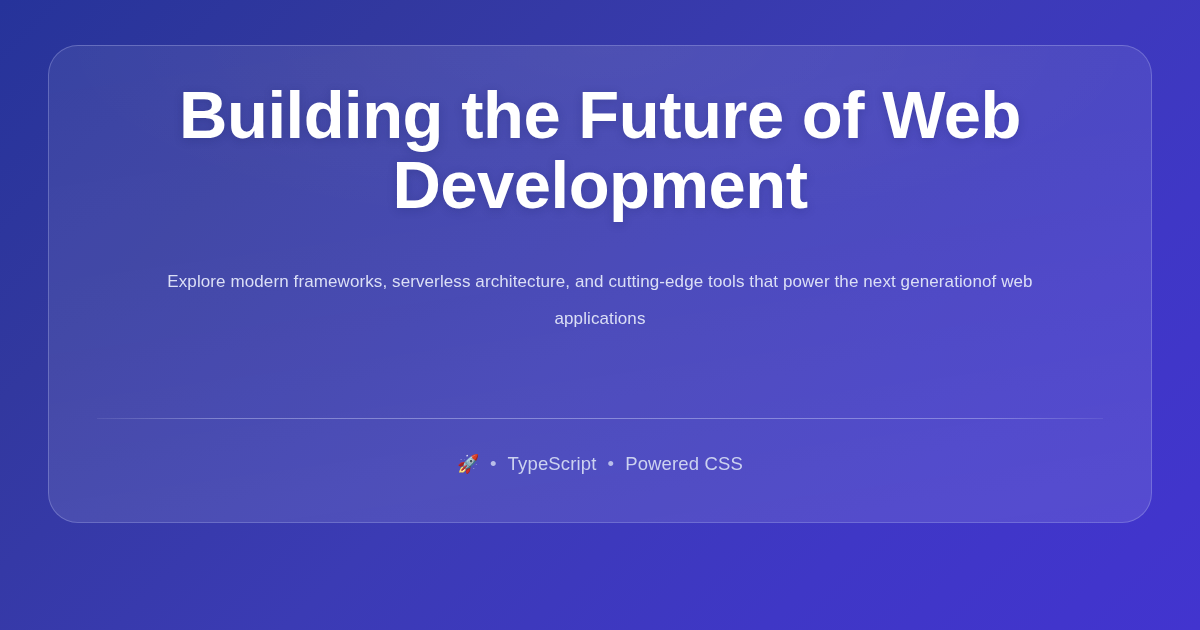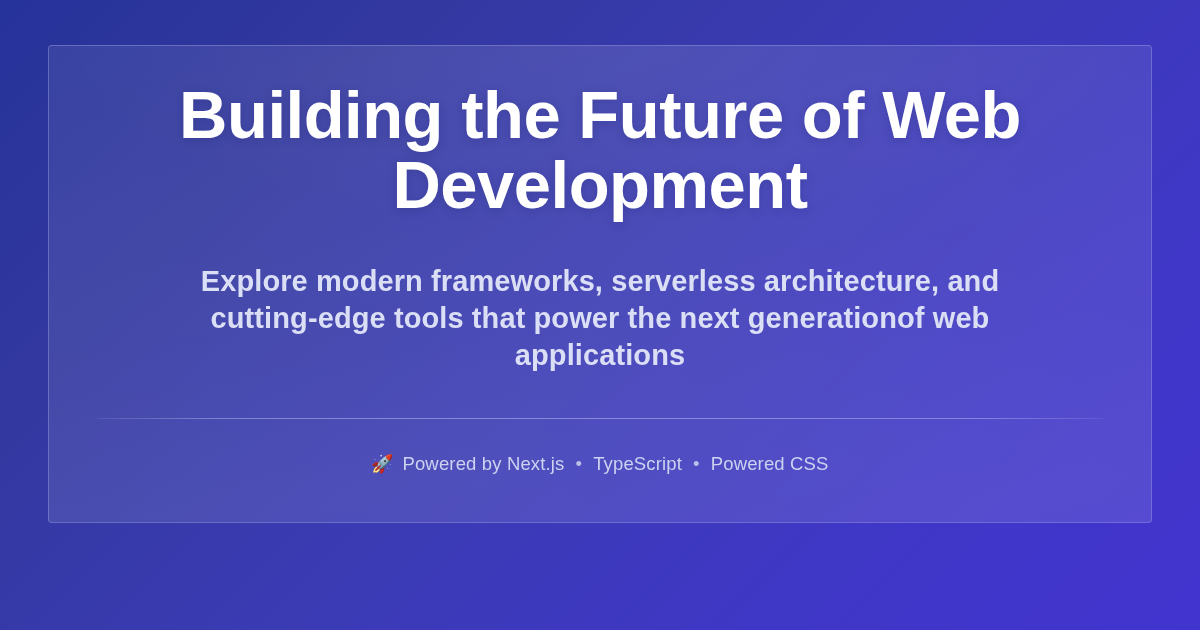--- a/index.html
+++ b/index.html
@@ -16,21 +16,21 @@
     position: relative;
   }
 
   
   .og-card {
     position: absolute;
     left: 48px;
     top: 45px;
     width: 1104px;
     height: 478px;
-    border-radius: 4px;
+    border-radius: 30px;
     border: 1px solid rgba(190, 195, 245, 0.30);
     background:
       linear-gradient(172deg,
         rgba(255,255,255,0.075) 0%,
         rgba(255,255,255,0.085) 45%,
         rgba(255,255,255,0.115) 100%);
     display: flex;
     flex-direction: column;
     align-items: center;
     overflow: hidden;
@@ -61,23 +61,23 @@
     text-shadow: 0 2px 10px rgba(20, 26, 90, 0.22);
   }
 
   
   .subtitle {
     position: relative;
     width: 880px;
     margin-top: 43px;
     text-align: center;
     color: #dbdff6;
-    font-size: 29px;
+    font-size: 17px;
     line-height: 37px;
-    font-weight: 700;
+    font-weight: 400;
     letter-spacing: 0.1px;
   }
 
   
   .spacer { flex: 1 1 auto; }
 
   
   .divider {
     position: relative;
     width: 1006px;
@@ -128,20 +128,19 @@
   <h1 class="title">Building the Future of Web Development</h1>
 
   <p class="subtitle">Explore modern frameworks, serverless architecture, and cutting-edge tools that power the next generationof web applications</p>
 
   <div class="spacer"></div>
 
   <div class="divider"></div>
 
   <div class="footer">
     <span class="rocket-icon">🚀</span>
-    <span class="footer-text">Powered by Next.js</span>
     <span class="footer-sep">•</span>
     <span class="footer-text">TypeScript</span>
     <span class="footer-sep">•</span>
     <span class="footer-text">Powered CSS</span>
   </div>
 
 </div>
 
 </body></html>

